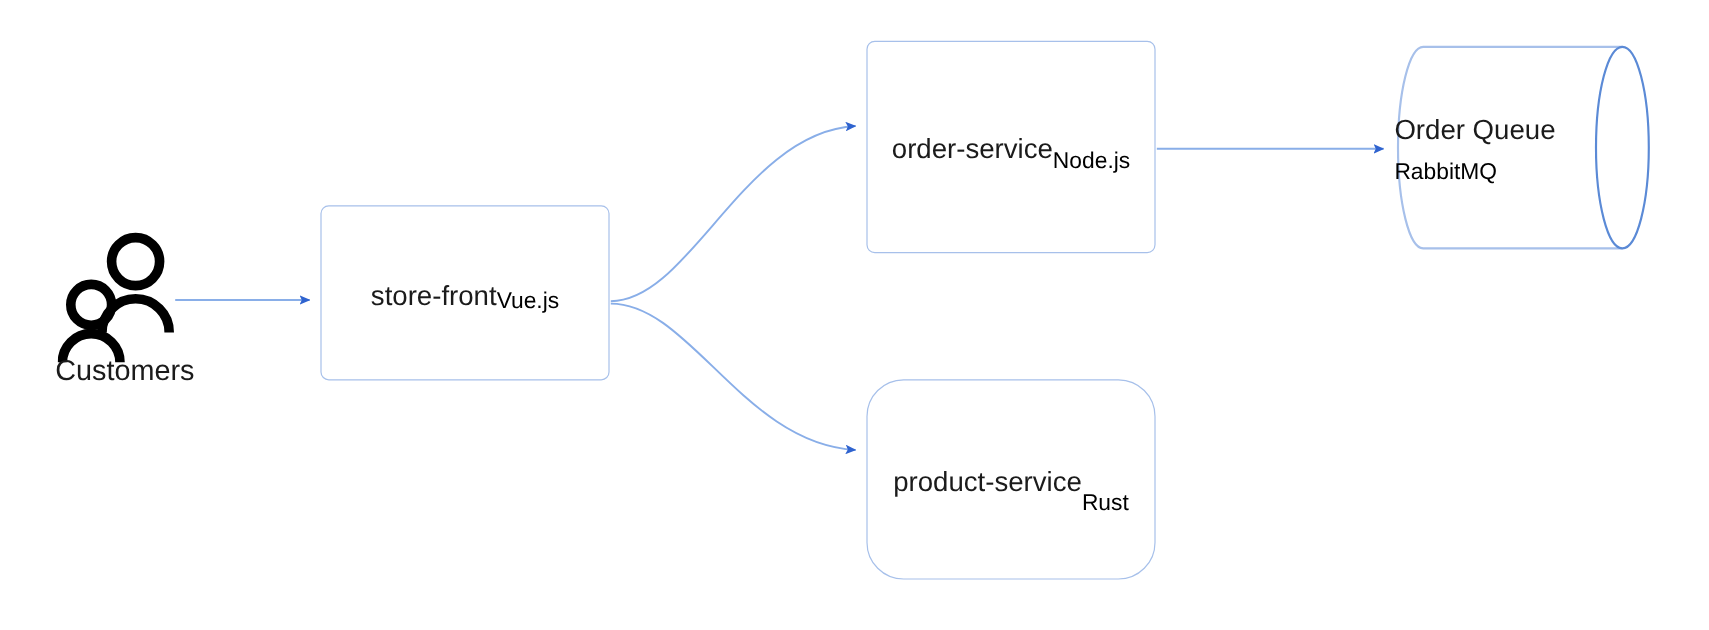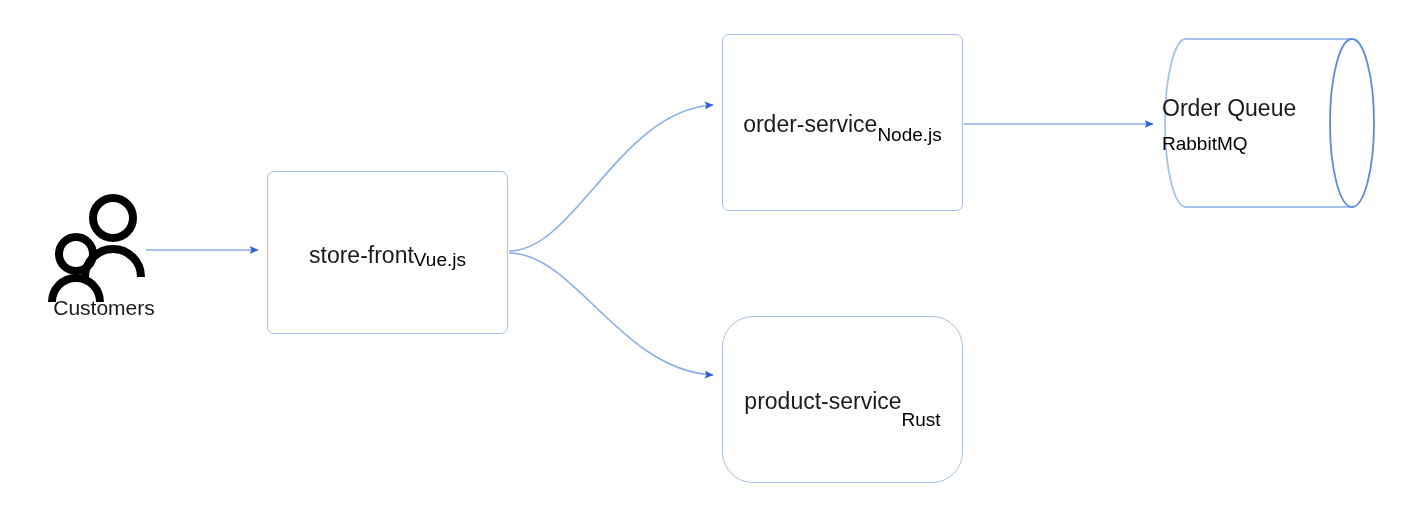--- a/index.html
+++ b/index.html
@@ -46,21 +46,21 @@
     white-space: nowrap;
   }
   .node-sub {
     color: #000000;
     font-size: 19px;
     font-family: Liberation Sans, sans-serif;
     line-height: 1.1;
     white-space: nowrap;
   }
 
-  #node-store-front { left: 267px; top: 171px; width: 241px; height: 163px; }
+  #node-store-front { left: 267px; top: 171px; width: 241px; height: 146px; }
   #node-store-front .node-title { margin-top: 6px; }
   #node-store-front .node-sub { margin-top: 16px; }
 
   #node-order-service { left: 722px; top: 34px; width: 241px; height: 177px; }
   #node-order-service .node-title { margin-top: 4px; }
   #node-order-service .node-sub { margin-top: 26px; }
 
   #node-product-service { left: 722px; top: 316px; width: 241px; height: 167px; border-radius: 31px; }
   #node-product-service .node-title { margin-top: 4px; }
   #node-product-service .node-sub { margin-top: 42px; }
@@ -107,21 +107,21 @@
     width: 110px;
     height: 110px;
   }
   #actor-customers .actor-label {
     position: absolute;
     left: 0;
     top: 104px;
     width: 128px;
     text-align: center;
     color: #1b1b1b;
-    font-size: 21px;
+    font-size: 24px;
     font-family: "Liberation Sans", sans-serif;
     white-space: nowrap;
   }
 </style>
 </head>
 <body>
 
 <div id="canvas">
 
   <svg class="edges" viewBox="0 0 1424 525" width="1424" height="525" xmlns="http://www.w3.org/2000/svg">

